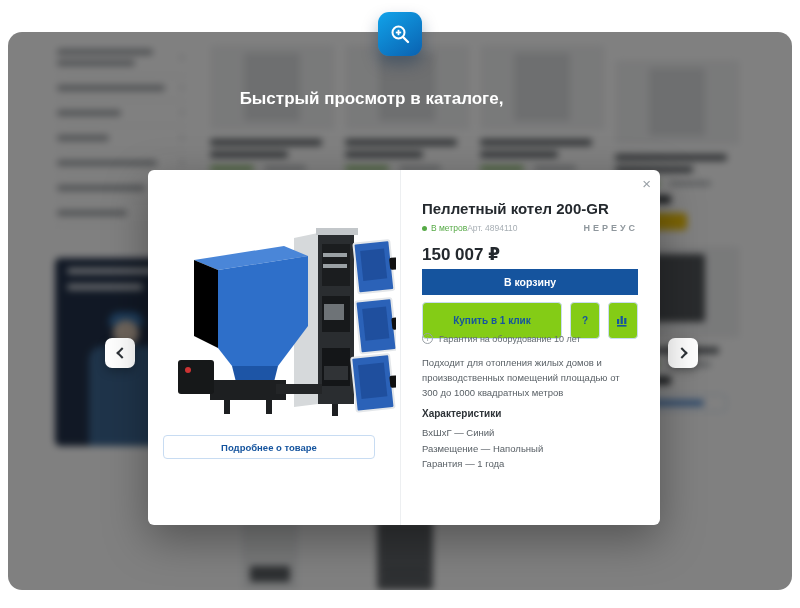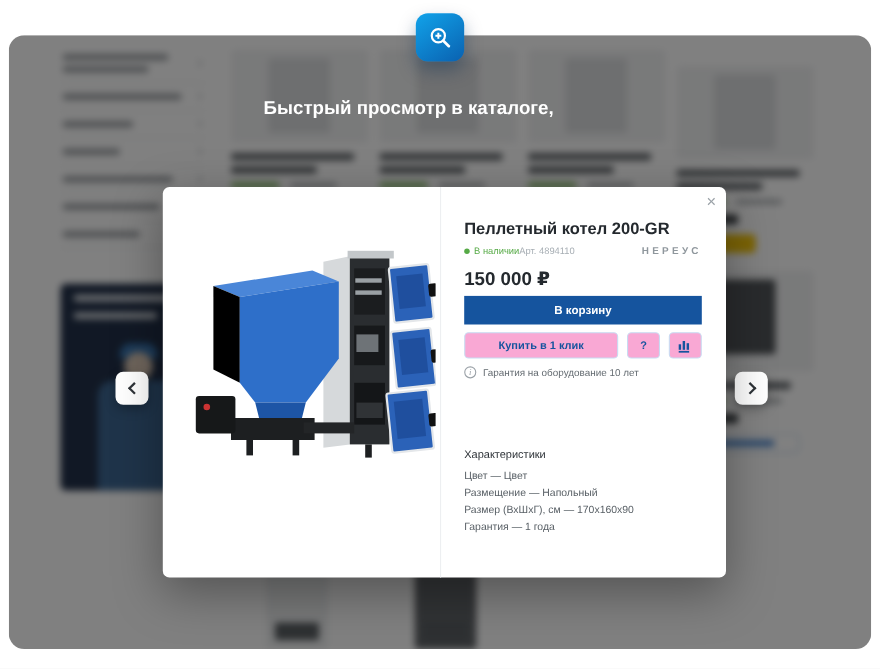--- a/index.html
+++ b/index.html
@@ -75,32 +75,32 @@
   .dot { width:5px; height:5px; border-radius:50%; background:#56aa46; margin-right:4px; }
   .avail { color:#56aa46; }
   .sku { color:#a7aeb4; }
   .brand { margin-left:auto; color:#8f979d; font-weight:bold; font-size:9px;
     letter-spacing:3px;text-align:right; }
   #price { top:74px; font-size:17px; font-weight:bold; color:#24292e; }
   #cart-btn { top:99px; height:26px; width:216px; background:#15549e; border:none;
     border-radius:0; color:#fff; font-weight:bold; font-size:10.5px;
     display:flex; align-items:center; justify-content:center; }
   #row2 { top:132px; display:flex; gap:8px; }
-  .obtn { height:24px; border:1px solid #c8dcf2; border-radius:4px; background:#f9a8d4;
+  .obtn { height:37px; border:1px solid #c8dcf2; border-radius:4px; background:#84cc16;
     color:#15549e; font-weight:bold; font-size:10px; display:flex; align-items:center;
     justify-content:center; }
   #oneclick-btn { flex:1; }
   #question-btn { width:30px; }
   #compare-btn { width:30px; }
   #info-row { top:163px; display:flex; align-items:center; color:#646b71; font-size:9px; }
   .info-ic { width:11px; height:11px; border:1px solid #9aa1a7; border-radius:50%;
     color:#9aa1a7; font-size:8px; font-style:italic; font-family:"Liberation Serif",serif;
     display:flex; align-items:center; justify-content:center; margin-right:6px; flex:none; }
   #descr { top:185px; font-size:9.5px; line-height:15px; color:#596066; width:214px; }
-  #char-title { top:238px; font-size:10px; font-weight:normal; color:#2e3338; }
+  #char-title { top:238px; font-size:10px; font-weight:bold; color:#2e3338; }
   #char-list { top:255px; font-size:9.5px; line-height:15.5px; color:#596066; }
 
   .nav-btn { width:30px; height:30px; background:#fff; border-radius:7px; z-index:5;
     box-shadow:0 4px 10px rgba(0,0,0,.25); display:flex; align-items:center;
     justify-content:center; }
   .nav-chev { width:8px; height:8px; border-right:2px solid #2e3338;
     border-bottom:2px solid #2e3338; }
   #prev-btn { left:105px; top:338px; } #prev-btn .nav-chev { transform:rotate(135deg); margin-left:3px; }
   #next-btn { left:668px; top:338px; } #next-btn .nav-chev { transform:rotate(-45deg); margin-right:3px; }
 </style>
@@ -269,31 +269,32 @@
     <polygon points="66,168 112,168 108,184 70,184" fill="#1d55a6"></polygon>
 
     <rect x="44" y="182" width="76" height="20" fill="#1d1f21"></rect>
     <rect x="110" y="186" width="46" height="10" fill="#232527"></rect>
     <rect x="12" y="162" width="36" height="34" rx="3" fill="#161819"></rect>
     <circle cx="22" cy="172" r="3" fill="#c33"></circle>
     <rect x="58" y="202" width="6" height="14" fill="#1d1f21"></rect>
     <rect x="100" y="202" width="6" height="14" fill="#1d1f21"></rect>
     <rect x="166" y="206" width="6" height="12" fill="#1d1f21"></rect>
   </svg>
+  <button id="details-btn" class="abs">Подробнее о товаре</button>
 
   <div id="p-title" class="abs rc">Пеллетный котел 200-GR</div>
 
   <div id="meta" class="abs rc">
     <span class="dot"></span>
-    <span class="avail">В наличии</span>
+    <span class="avail">В метров</span>
     <span class="sku">Арт. 4894110</span>
     <span class="brand">НЕРЕУС</span>
   </div>
 
-  <div id="price" class="abs rc">150 000 ₽</div>
+  <div id="price" class="abs rc">150 007 ₽</div>
 
   <button id="cart-btn" class="abs rc">В корзину</button>
 
   <div id="row2" class="abs rc">
     <button id="oneclick-btn" class="obtn">Купить в 1 клик</button>
     <button id="question-btn" class="obtn">?</button>
     <button id="compare-btn" class="obtn">
       <svg width="14" height="13" viewBox="0 0 14 13">
         <rect x="1" y="5" width="2.2" height="5" fill="#15549e"></rect>
         <rect x="4.6" y="2" width="2.2" height="8" fill="#15549e"></rect>
@@ -301,21 +302,21 @@
         <rect x="1" y="11" width="9.5" height="1.6" fill="#15549e"></rect>
       </svg>
     </button>
   </div>
 
   <div id="info-row" class="abs rc">
     <span class="info-ic">i</span>
     <span>Гарантия на оборудование 10 лет</span>
   </div>
 
+  <div id="descr" class="abs rc">Подходит для отопления жилых домов и производственных помещений площадью от 300 до 1000 квадратных метров</div>
 
   <div id="char-title" class="abs rc">Характеристики</div>
   <div id="char-list" class="abs rc">
-    <div>Цвет — Цвет</div>
+    <div>ВхШхГ — Синий</div>
     <div>Размещение — Напольный</div>
-    <div>Размер (ВхШхГ), см — 170x160x90</div>
     <div>Гарантия — 1 года</div>
   </div>
 </div>
 
 </body></html>

